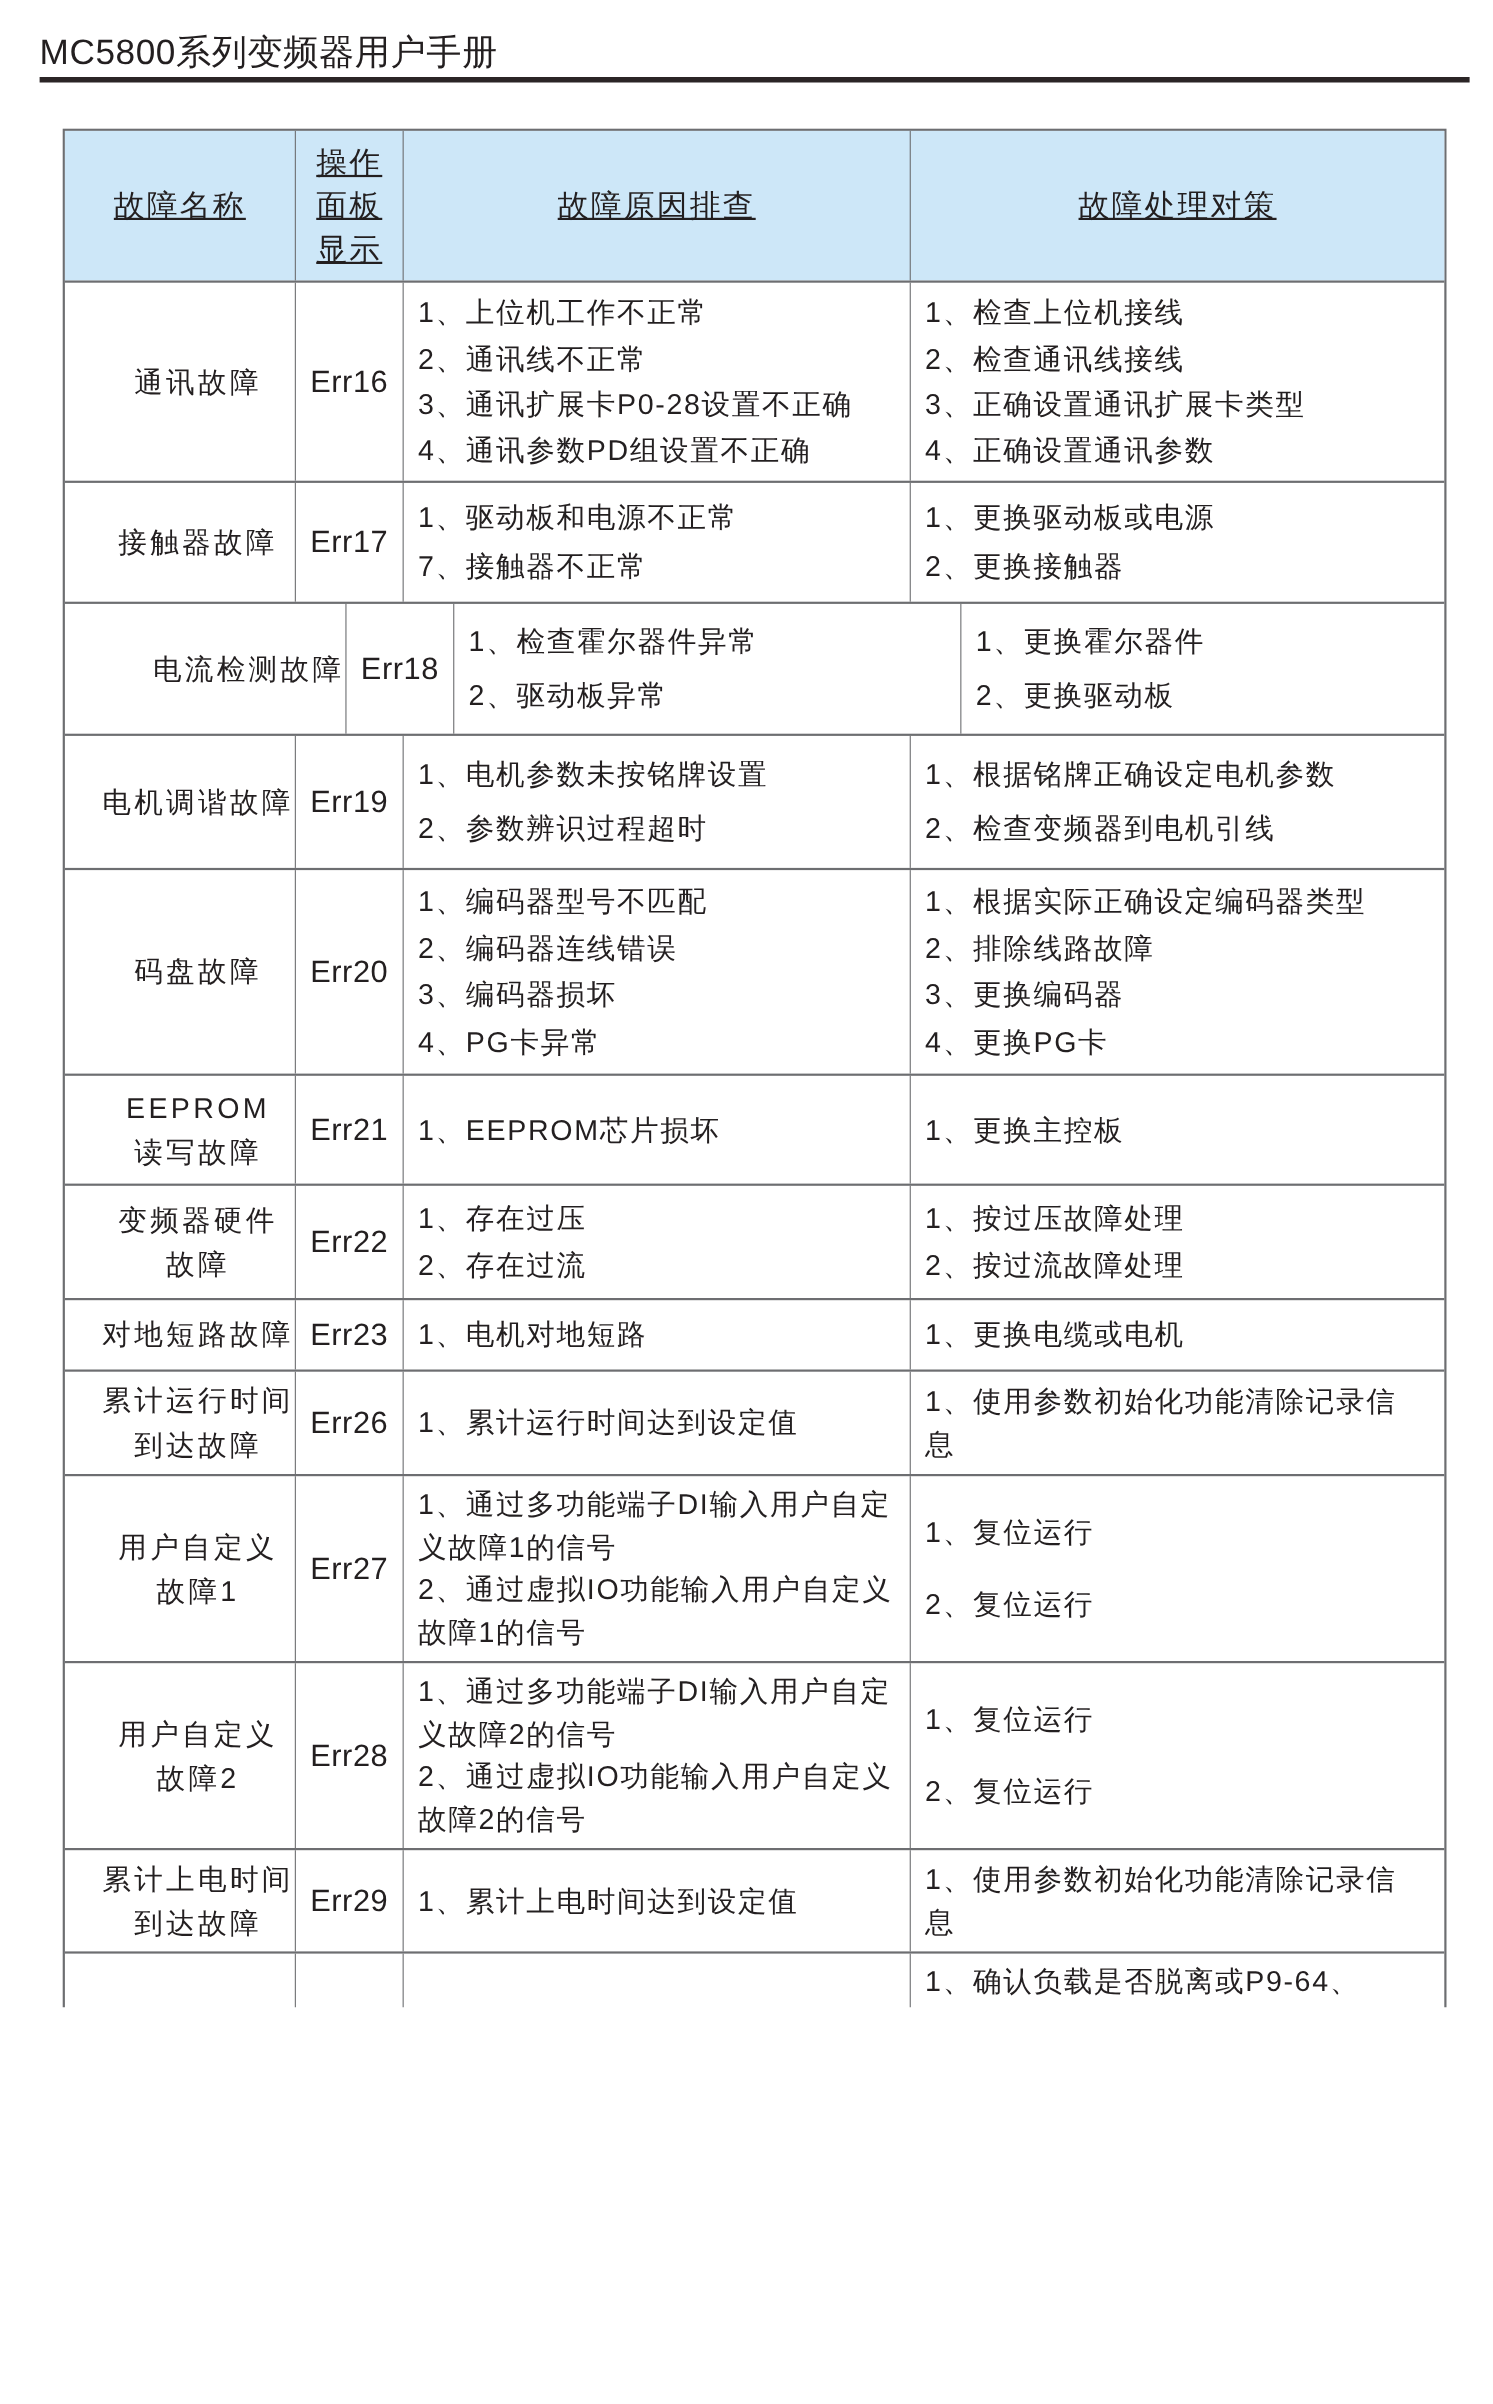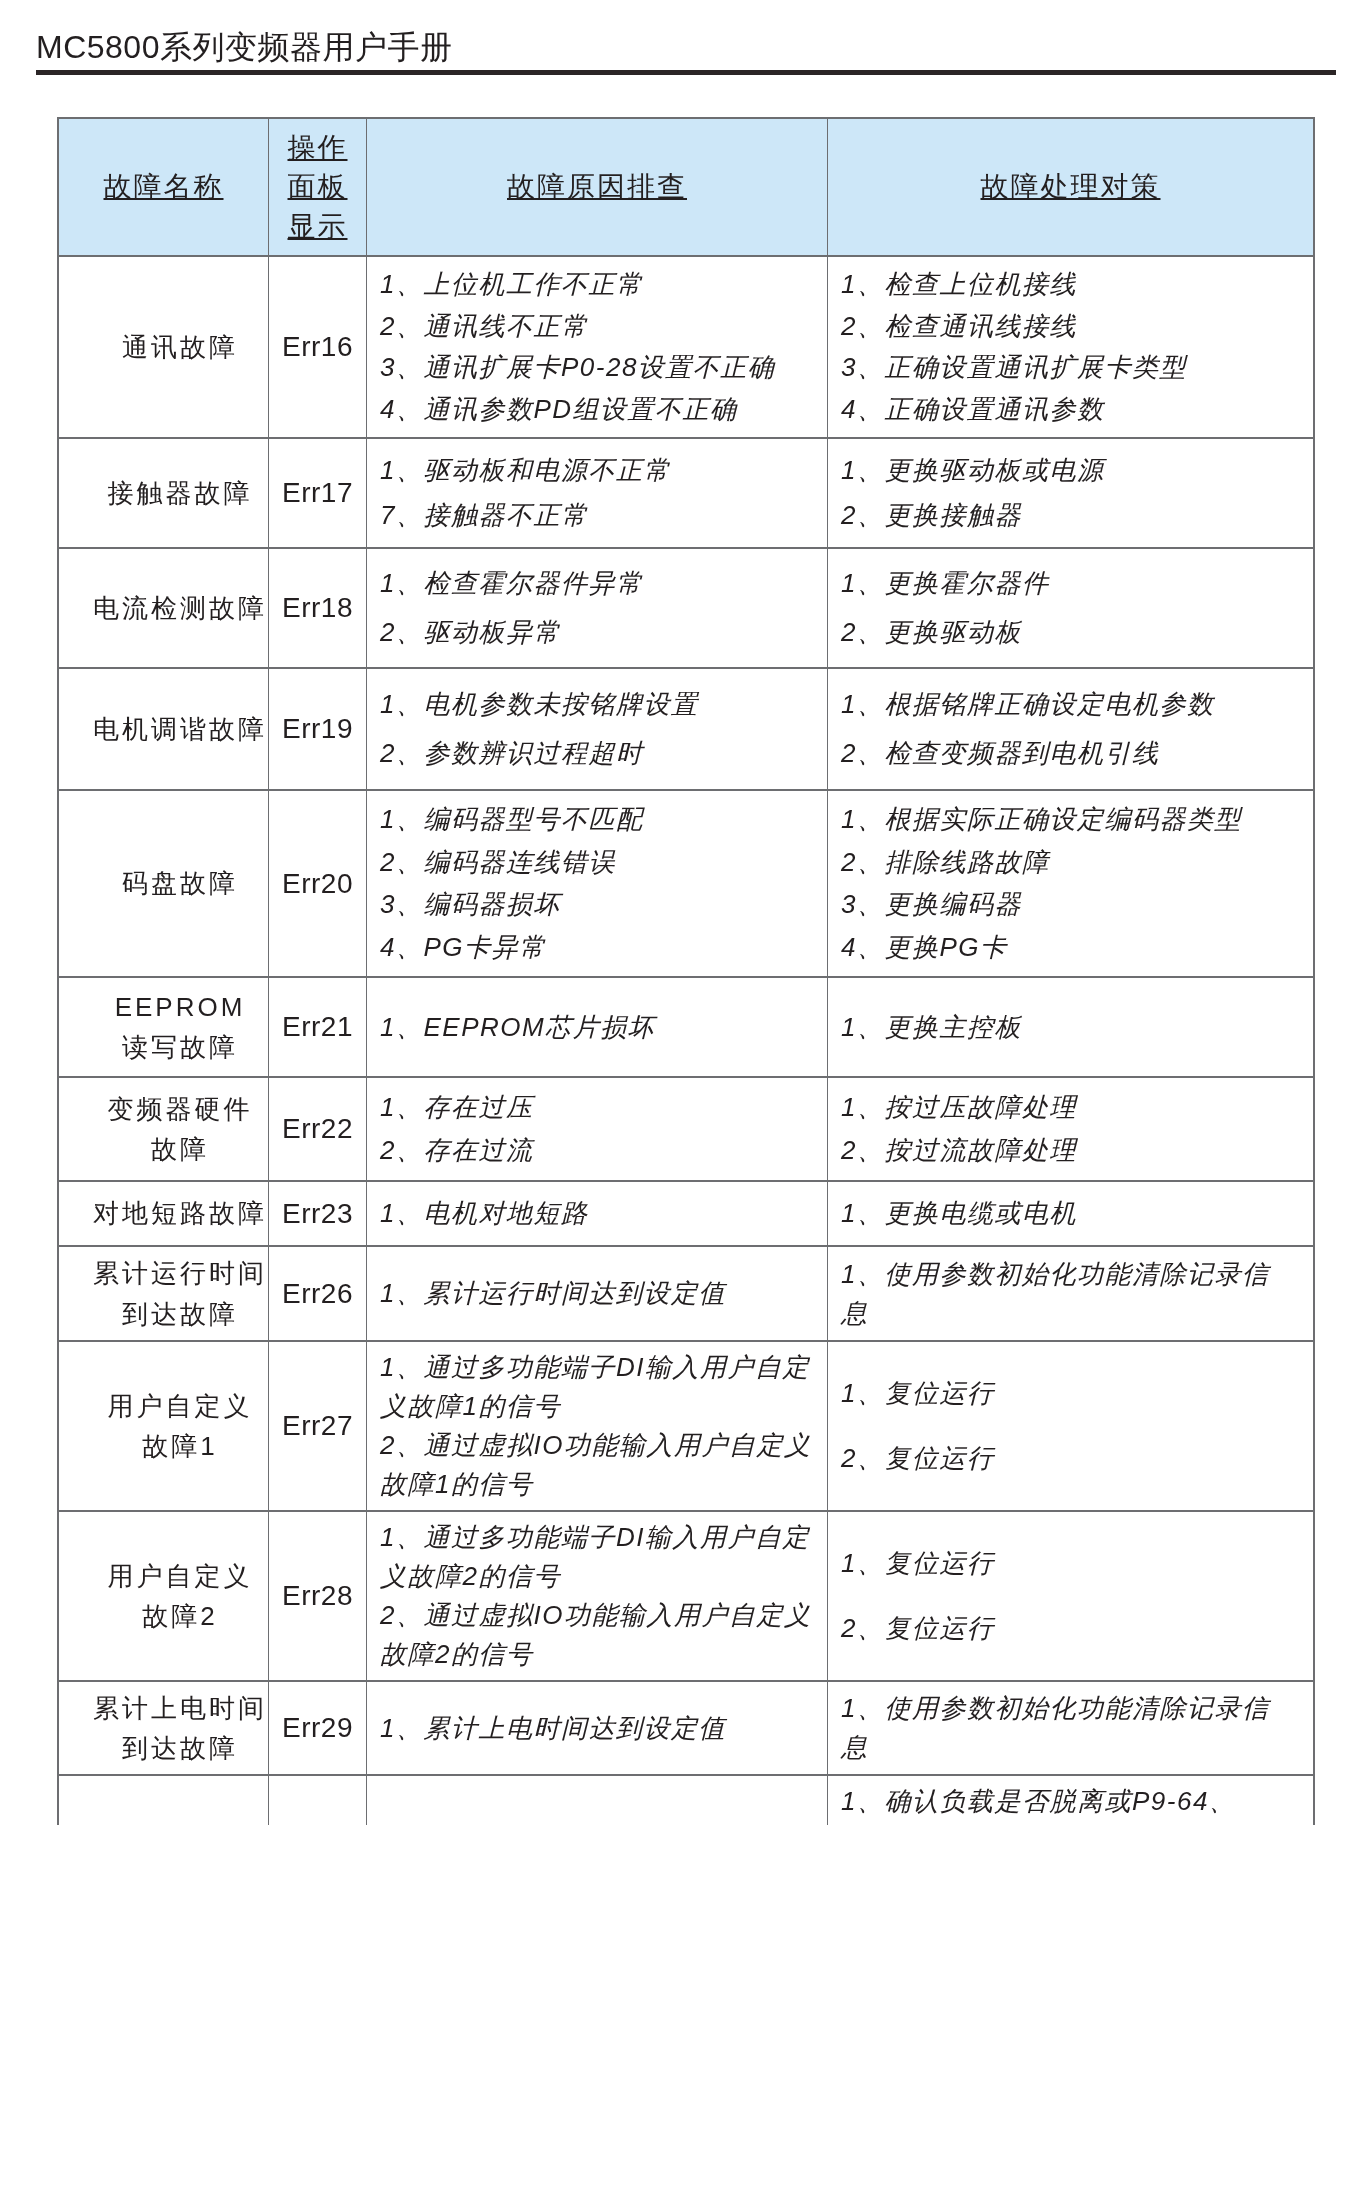--- a/index.html
+++ b/index.html
@@ -83,32 +83,31 @@
   }
   .cell.code{
     font-size:28px;
     letter-spacing:0.5px;
   }
   .cell.list{
     align-items:stretch;
     justify-content:space-evenly;
     text-align:left;
     padding:6px 4px 6px 13px;
-    font-style:italic;
   }
   .cell.sol{padding-right:42px;}
   .item{
     font-size:26px;
     letter-spacing:1.5px;
     line-height:1.5;
   }
   
   #tbody .t-row:nth-child(1){min-height:180px;}
   #tbody .t-row:nth-child(2){min-height:108px;}
-  #tbody .t-row:nth-child(3){min-height:118px;}
+  #tbody .t-row:nth-child(3){min-height:118px;padding-left:46px;}
   #tbody .t-row:nth-child(4){min-height:120px;}
   #tbody .t-row:nth-child(5){min-height:185px;}
   #tbody .t-row:nth-child(6){min-height:98px;}
   #tbody .t-row:nth-child(7){min-height:102px;}
   #tbody .t-row:nth-child(8){min-height:63px;}
   #tbody .t-row:nth-child(9){min-height:93px;}
   #tbody .t-row:nth-child(10){min-height:165px;}
   #tbody .t-row:nth-child(11){min-height:168px;}
   #tbody .t-row:nth-child(12){min-height:92px;}
   #tbody .t-row:nth-child(13){min-height:128px;}

